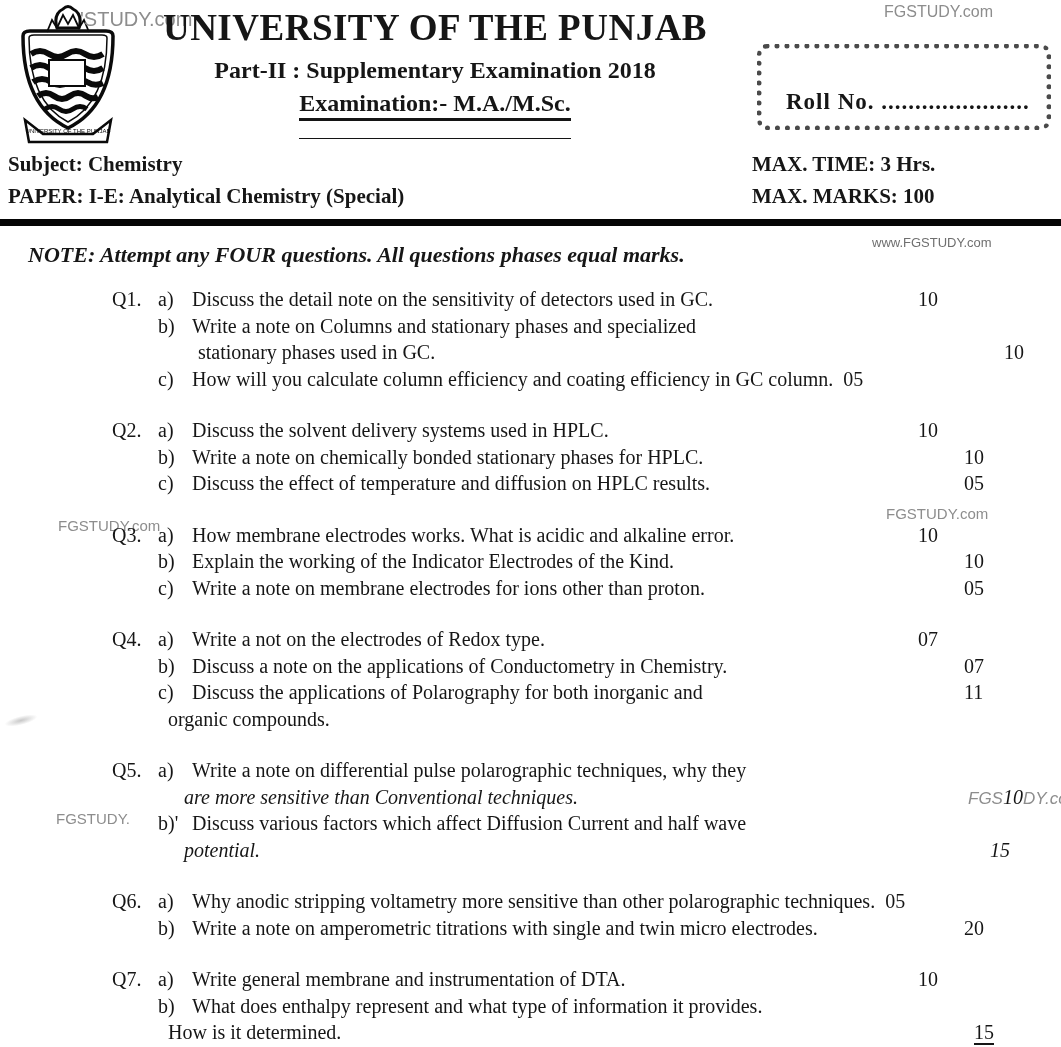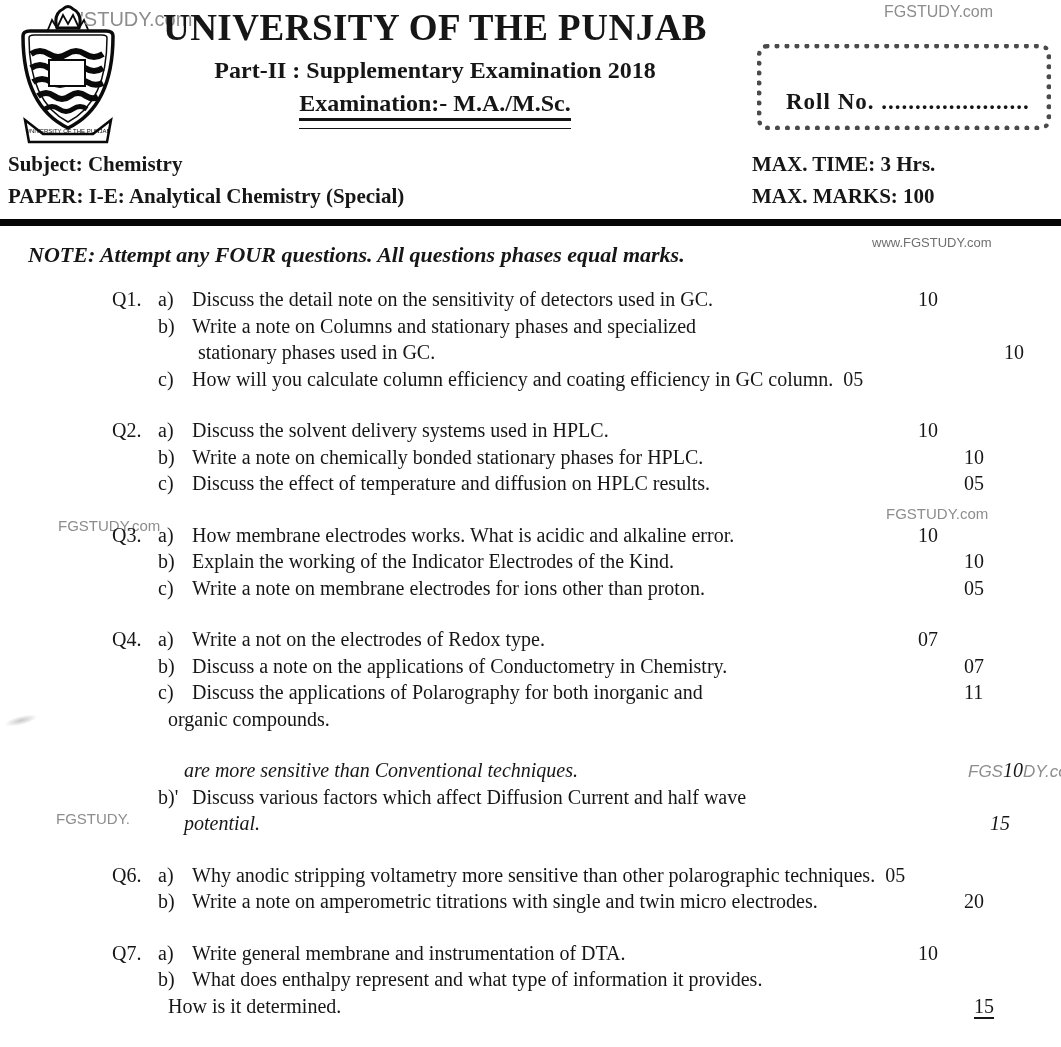--- a/index.html
+++ b/index.html
@@ -18,21 +18,21 @@
   .wm-q3r      { left:886px; top:505px; font-size:15px; }
   .wm-q5l      { left:56px;  top:810px; font-size:15px; }
   .smudge { position:absolute; left:4px; top:716px; width:34px; height:9px;
     background:radial-gradient(ellipse at center, #9a9a9a 0%, rgba(255,255,255,0) 70%);
     transform:rotate(-14deg); opacity:.55; }
   .titleblock { position:absolute; left:135px; top:6px; width:600px; text-align:center; }
   .university { font-size:37px; font-weight:bold; letter-spacing:0.5px; white-space:nowrap; }
   .partline   { font-size:24px; font-weight:bold; margin-top:8px; white-space:nowrap; }
   .examwrap   { margin-top:6px; }
   .examline   { display:inline-block; font-size:24px; font-weight:bold;
-                border-bottom:1px solid #141414; padding-bottom:7px; }
+                border-bottom:1px solid #141414; padding-bottom:17px; }
   .examline span { display:inline-block; border-bottom:3px solid #141414; padding-bottom:1px; }
   .rollbox { position:absolute; left:757px; top:44px; width:294px; height:86px;
     border:5px dotted #4a4a4a; border-radius:10px; }
   .rolllabel { position:absolute; left:24px; top:40px; font-size:23px; font-weight:bold;
     letter-spacing:1px; white-space:nowrap; }
   
   .meta { position:absolute; font-size:21px; font-weight:bold; white-space:nowrap; }
   .subject  { left:8px;   top:152px; }
   .paper    { left:8px;   top:184px; }
   .maxtime  { left:752px; top:152px; }
@@ -172,20 +172,23 @@
       <div class="qrow ind1">
         <span class="plabel">c)</span><span class="qtext">Discuss the applications of Polarography for both inorganic and</span>
         <span class="marks">11</span>
       </div>
       <div class="qrow ind3">
         <span class="qtext">organic compounds.</span>
       </div>
     </div>
 
     <div class="qblock">
+      <div class="qrow">
+        <span class="qnum">Q5.</span><span class="plabel">a)</span><span class="qtext">Write a note on differential pulse polarographic techniques, why they</span>
+      </div>
       <div class="qrow ind4">
         <span class="qtext">are more sensitive than Conventional techniques.</span>
         <span class="marks mix"><span class="wmfrag">FGS</span><span>10</span><span class="wmfrag">DY.com</span></span>
       </div>
       <div class="qrow ind1">
         <span class="plabel">b)'</span><span class="qtext">Discuss various factors which affect Diffusion Current and half wave</span>
       </div>
       <div class="qrow ind4">
         <span class="qtext">potential.</span>
         <span class="marks">15</span>

